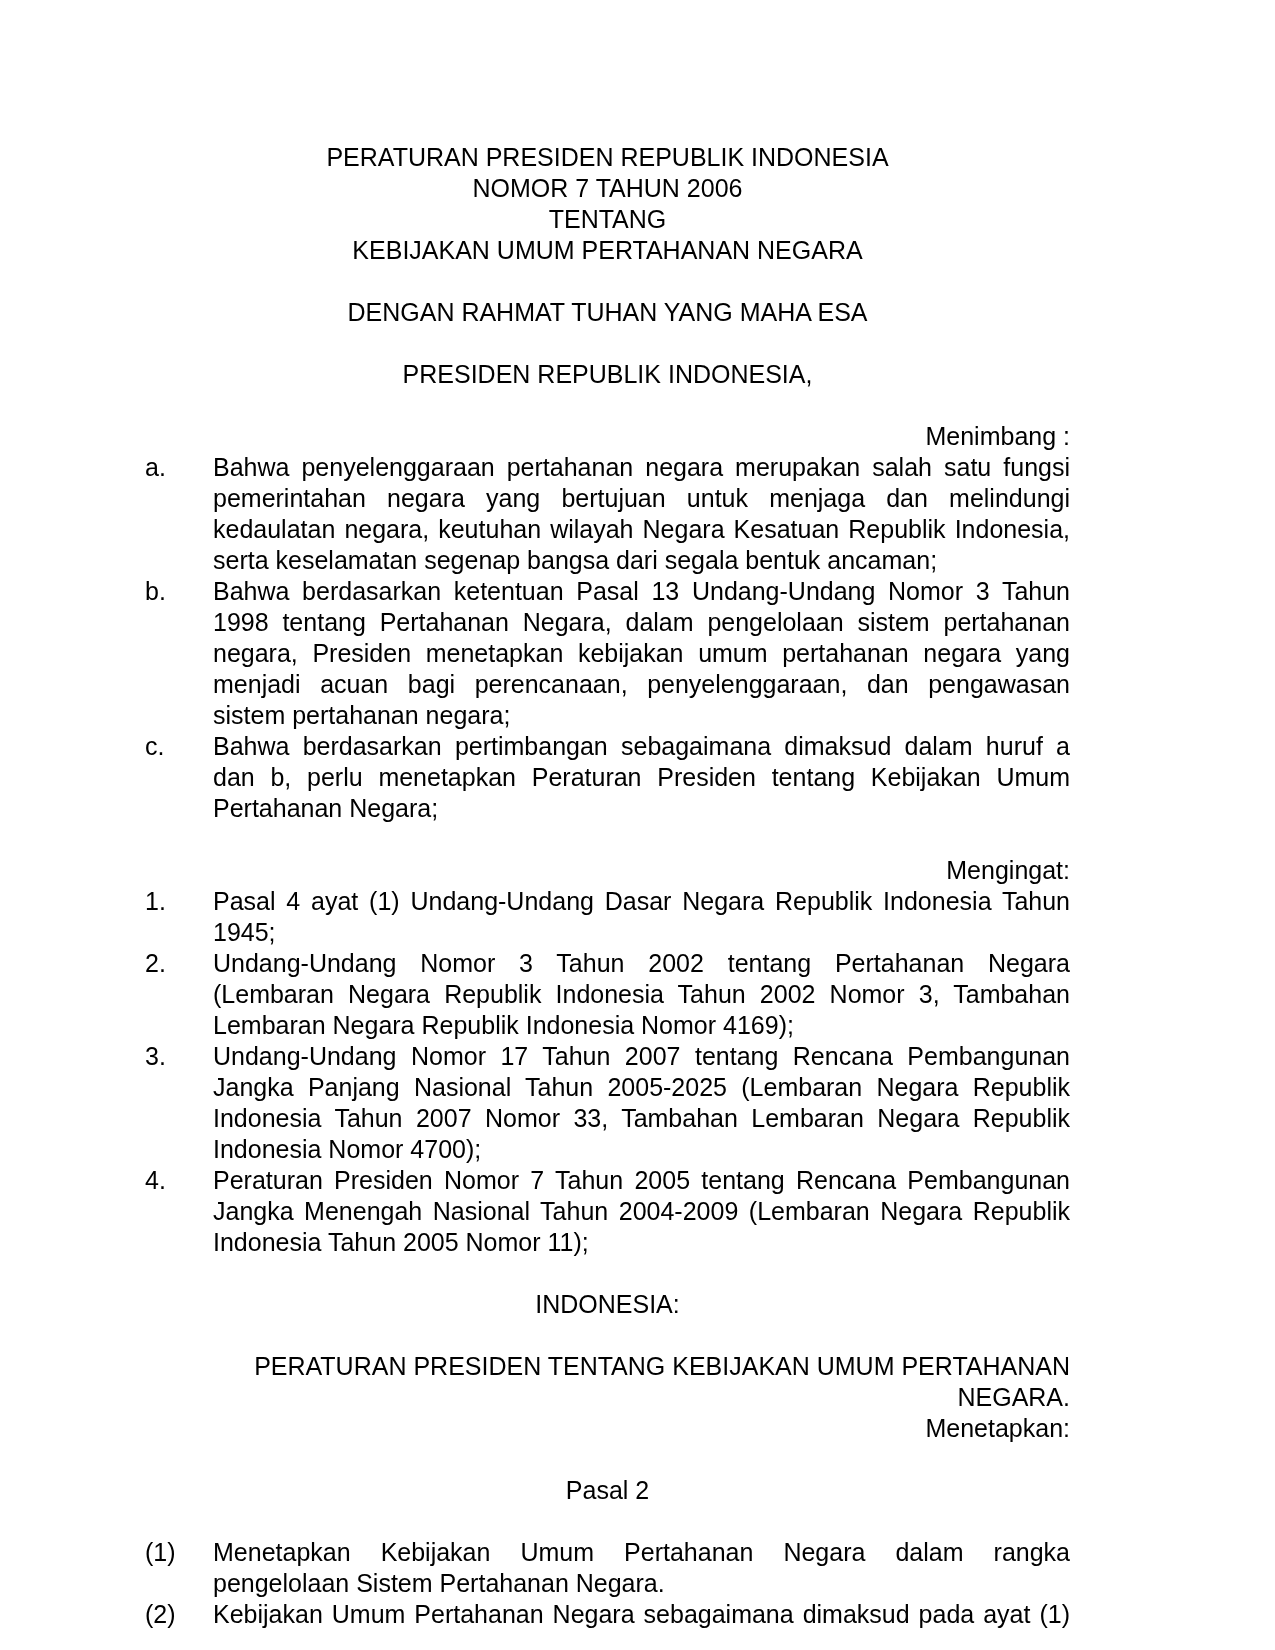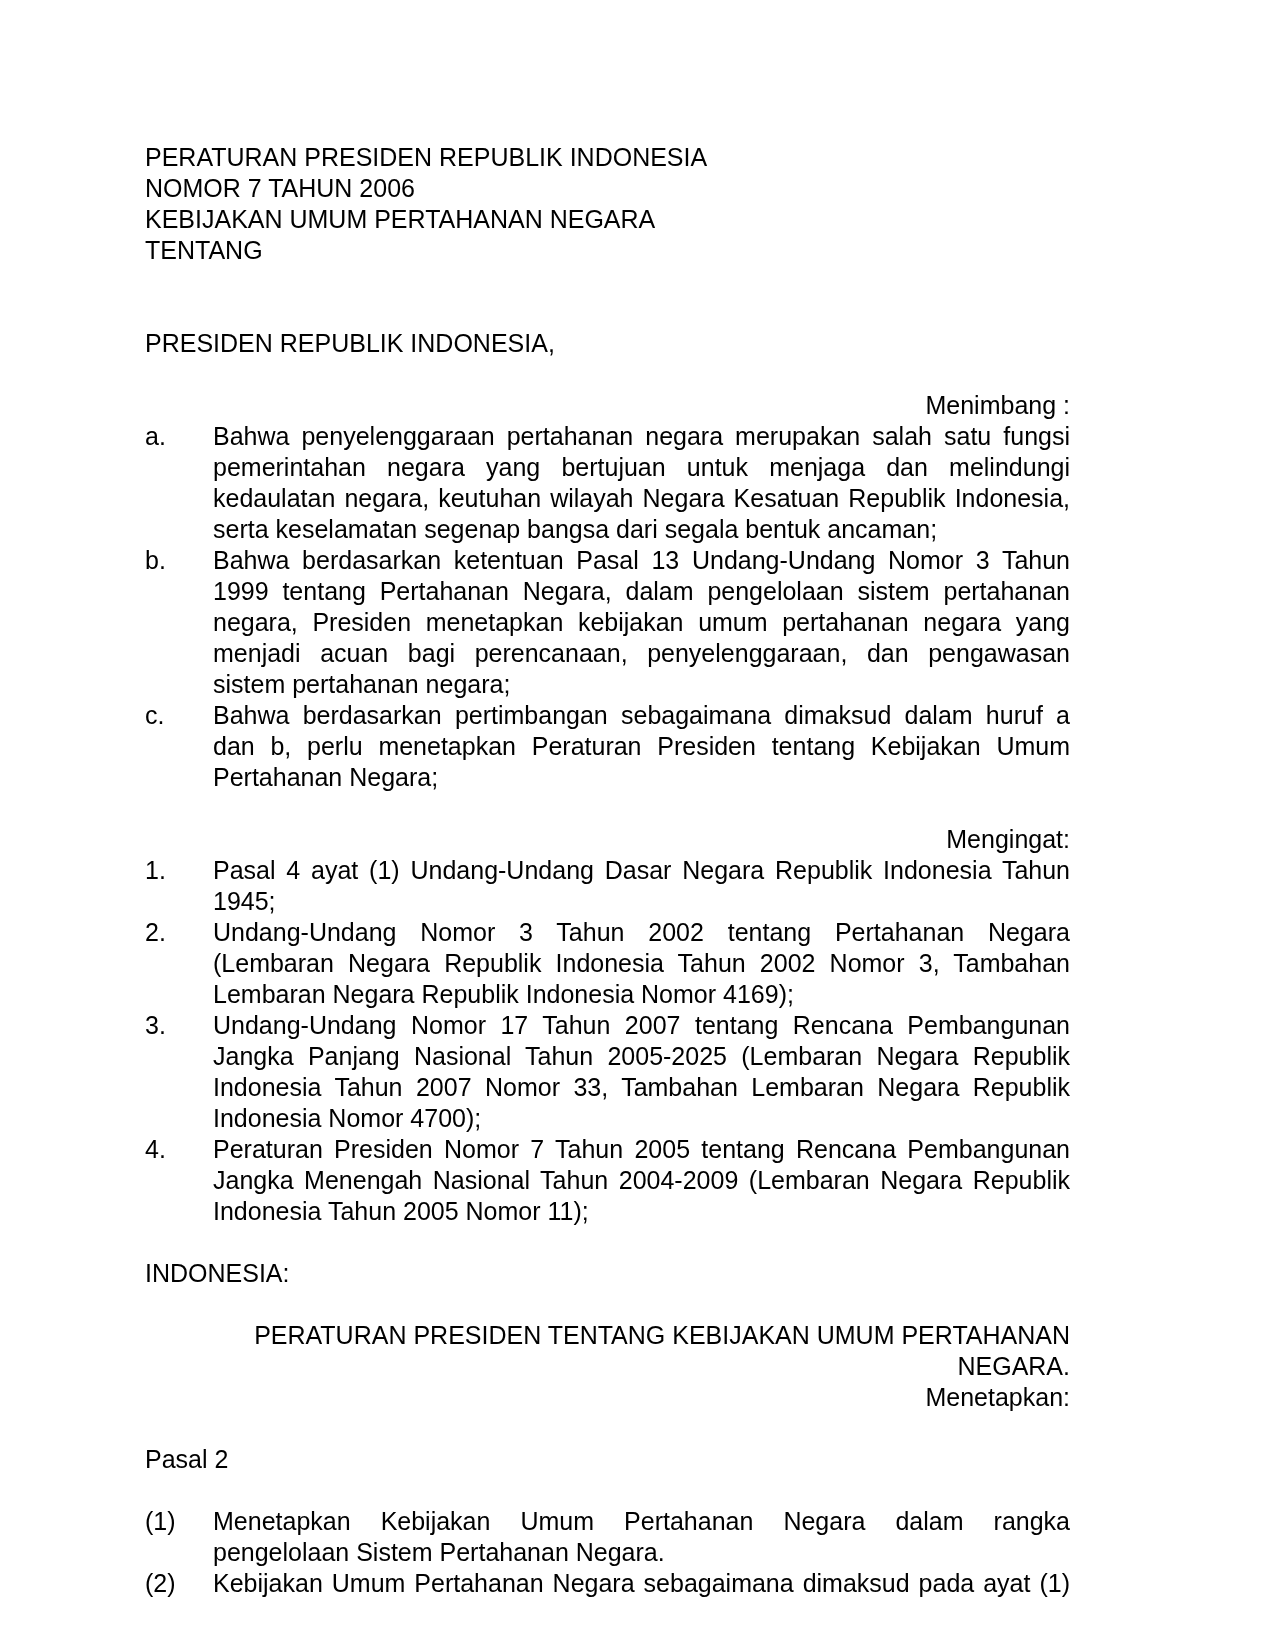--- a/index.html
+++ b/index.html
@@ -13,59 +13,60 @@
     width: 1275px;
     height: 1650px;
     background: #ffffff;
     color: #000000;
     font-family: "Liberation Sans", "DejaVu Sans", sans-serif;
     font-size: 25px;
     line-height: 31px;
     padding: 142px 205px 40px 145px;
     overflow: hidden;
   }
-  .center { }
+  .center { text-align: center; }
   .blank { height: 31px; }
   .label-line { text-align: right; }
   .hang { display: flex; align-items: flex-start; }
   .hang .marker { flex: 0 0 68px; }
   .hang .text { flex: 1 1 auto; text-align: justify; }
   .force-last { text-align-last: justify; }
   .block { margin: 0; }
 </style>
 </head>
 <body>
 
 <div class="page">
 
   <div class="center block">
     <div>PERATURAN PRESIDEN REPUBLIK INDONESIA</div>
     <div>NOMOR 7 TAHUN 2006</div>
+    <div>TENTANG</div>
     <div>KEBIJAKAN UMUM PERTAHANAN NEGARA</div>
-    <div>TENTANG</div>
   </div>
 
   <div class="blank"></div>
 
+  <div class="center">DENGAN RAHMAT TUHAN YANG MAHA ESA</div>
 
   <div class="blank"></div>
 
   <div class="center">PRESIDEN REPUBLIK INDONESIA,</div>
 
   <div class="blank"></div>
 
   <div class="label-line">Menimbang :</div>
 
   <div class="hang">
     <span class="marker">a.</span>
     <div class="text">Bahwa penyelenggaraan pertahanan negara merupakan salah satu fungsi pemerintahan negara yang bertujuan untuk menjaga dan melindungi kedaulatan negara, keutuhan wilayah Negara Kesatuan Republik Indonesia, serta keselamatan segenap bangsa dari segala bentuk ancaman;</div>
   </div>
   <div class="hang">
     <span class="marker">b.</span>
-    <div class="text">Bahwa berdasarkan ketentuan Pasal 13 Undang-Undang Nomor 3 Tahun 1999 tentang Pertahanan Negara, dalam pengelolaan sistem pertahanan negara, Presiden menetapkan kebijakan umum pertahanan negara yang menjadi acuan bagi perencanaan, penyelenggaraan, dan pengawasan sistem pertahanan negara;</div>
+    <div class="text">Bahwa berdasarkan ketentuan Pasal 13 Undang-Undang Nomor 3 Tahun 1998 tentang Pertahanan Negara, dalam pengelolaan sistem pertahanan negara, Presiden menetapkan kebijakan umum pertahanan negara yang menjadi acuan bagi perencanaan, penyelenggaraan, dan pengawasan sistem pertahanan negara;</div>
   </div>
   <div class="hang">
     <span class="marker">c.</span>
     <div class="text">Bahwa berdasarkan pertimbangan sebagaimana dimaksud dalam huruf a dan b, perlu menetapkan Peraturan Presiden tentang Kebijakan Umum Pertahanan Negara;</div>
   </div>
 
   <div class="blank"></div>
 
   <div class="label-line">Mengingat:</div>
 

